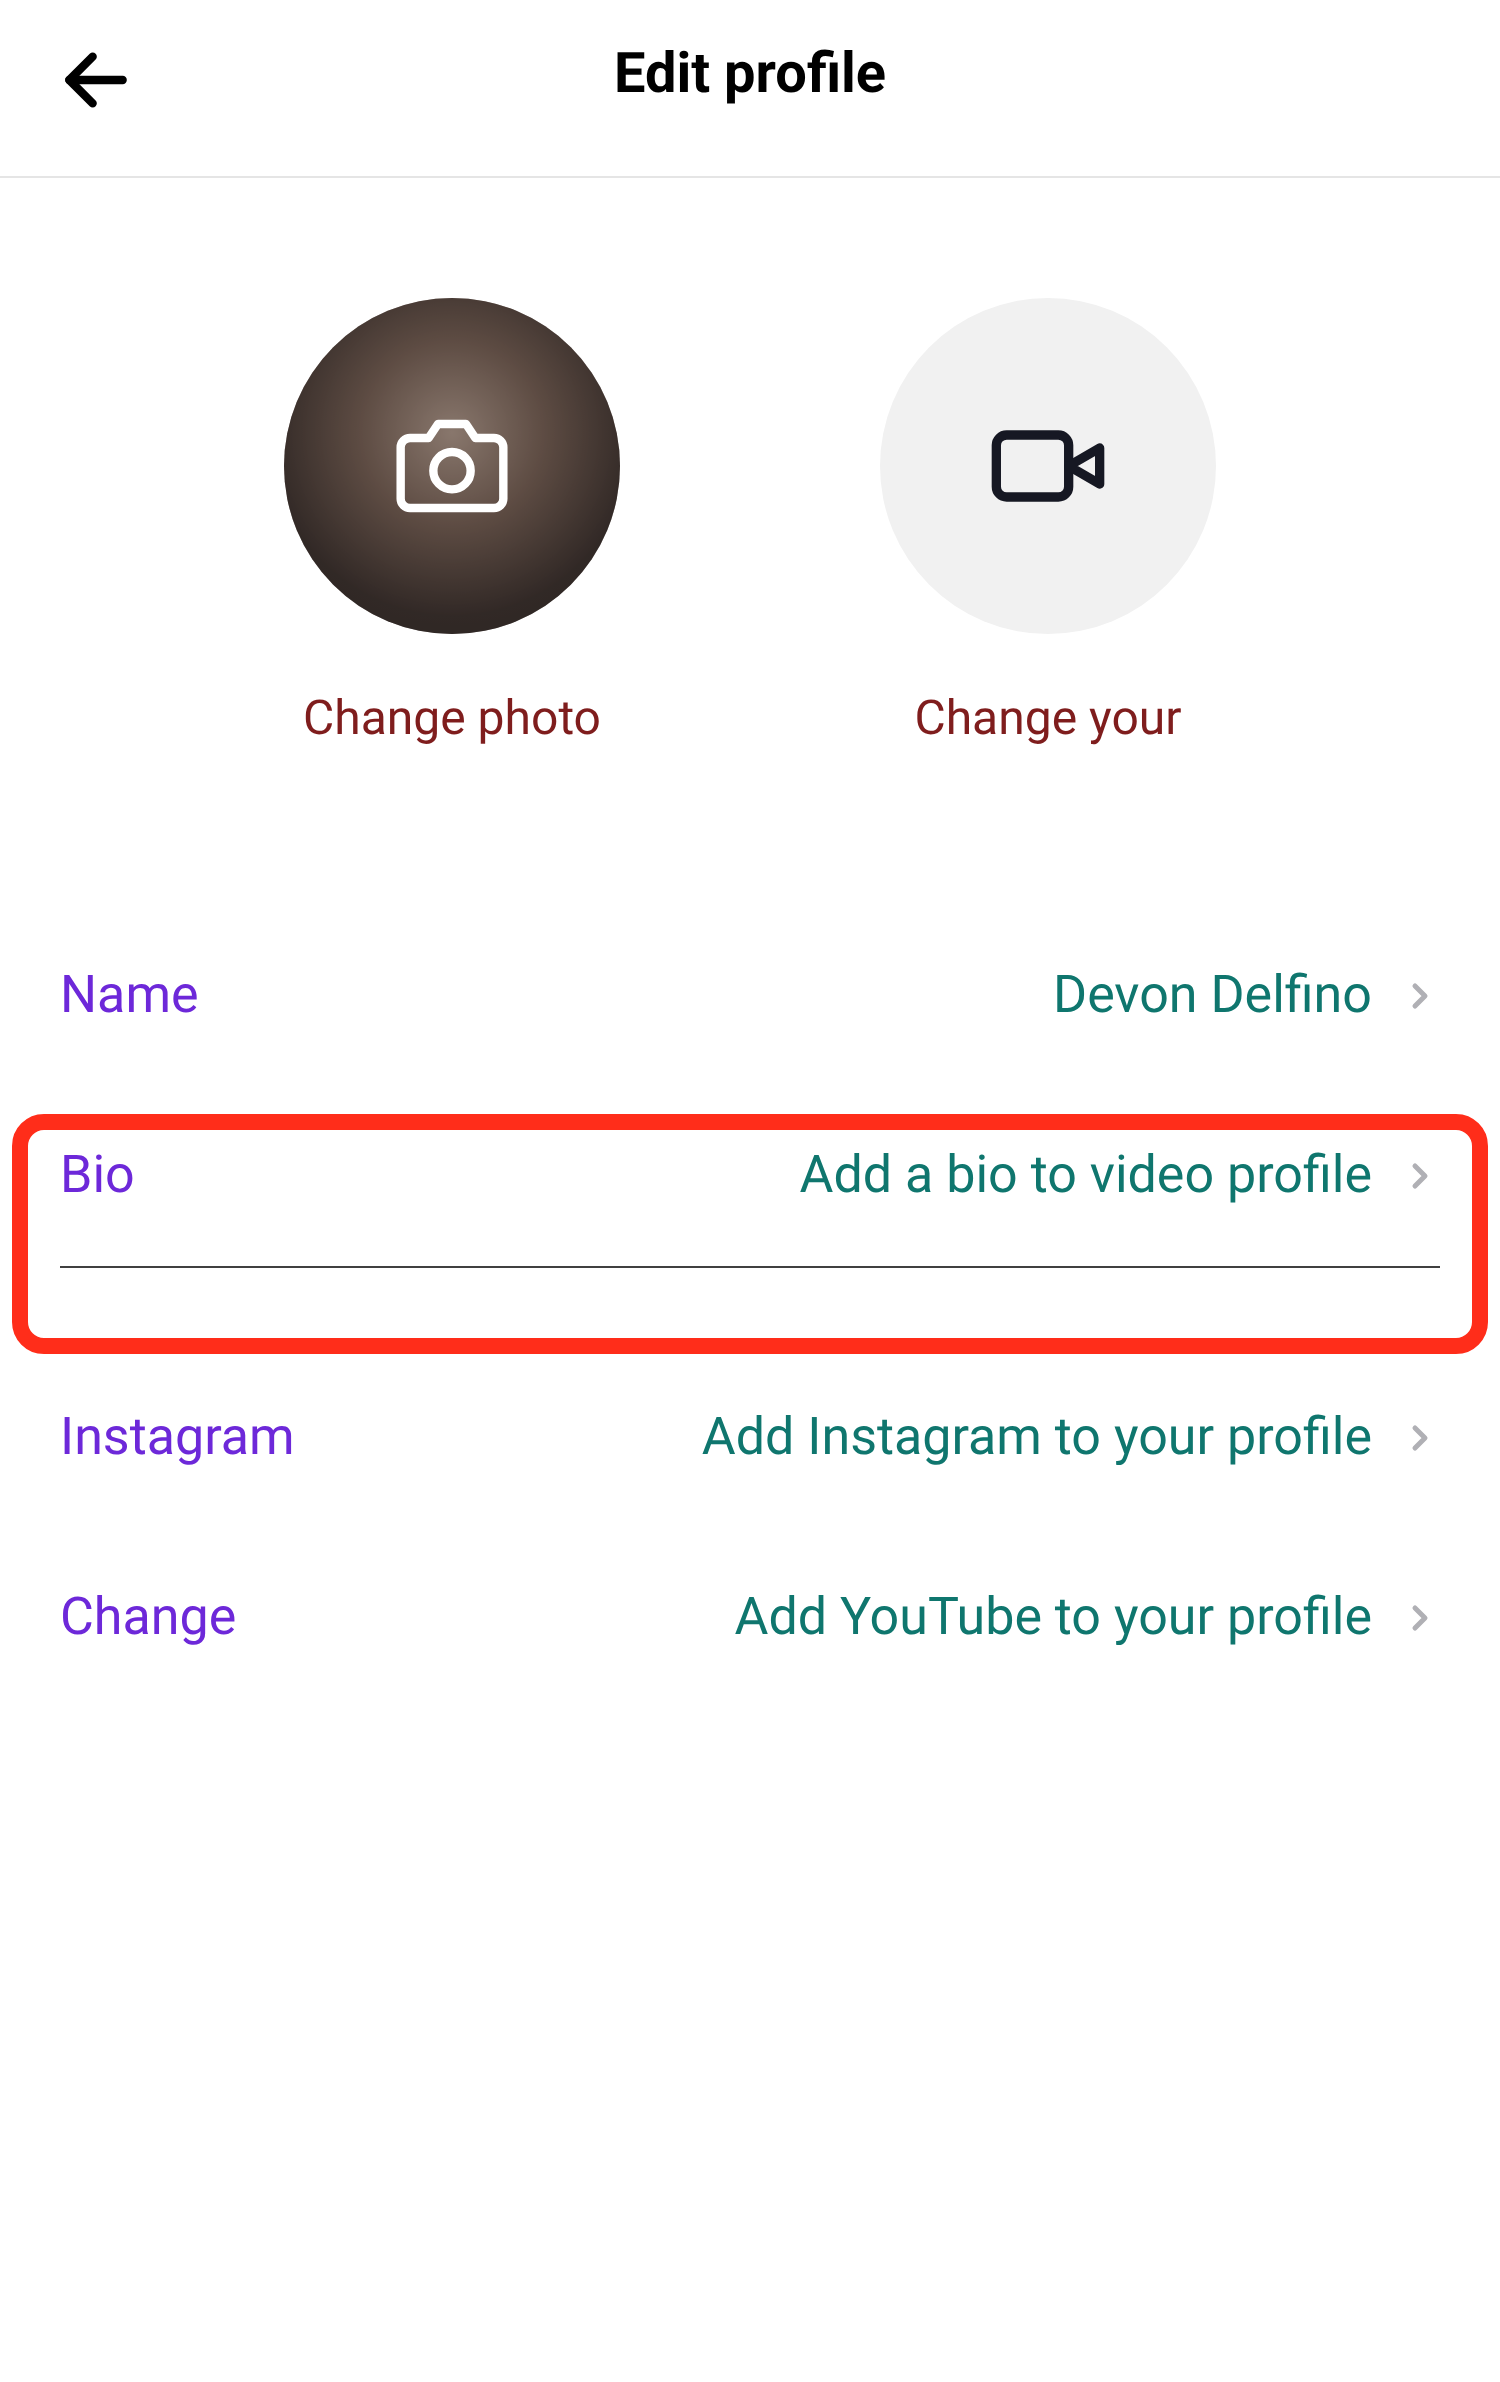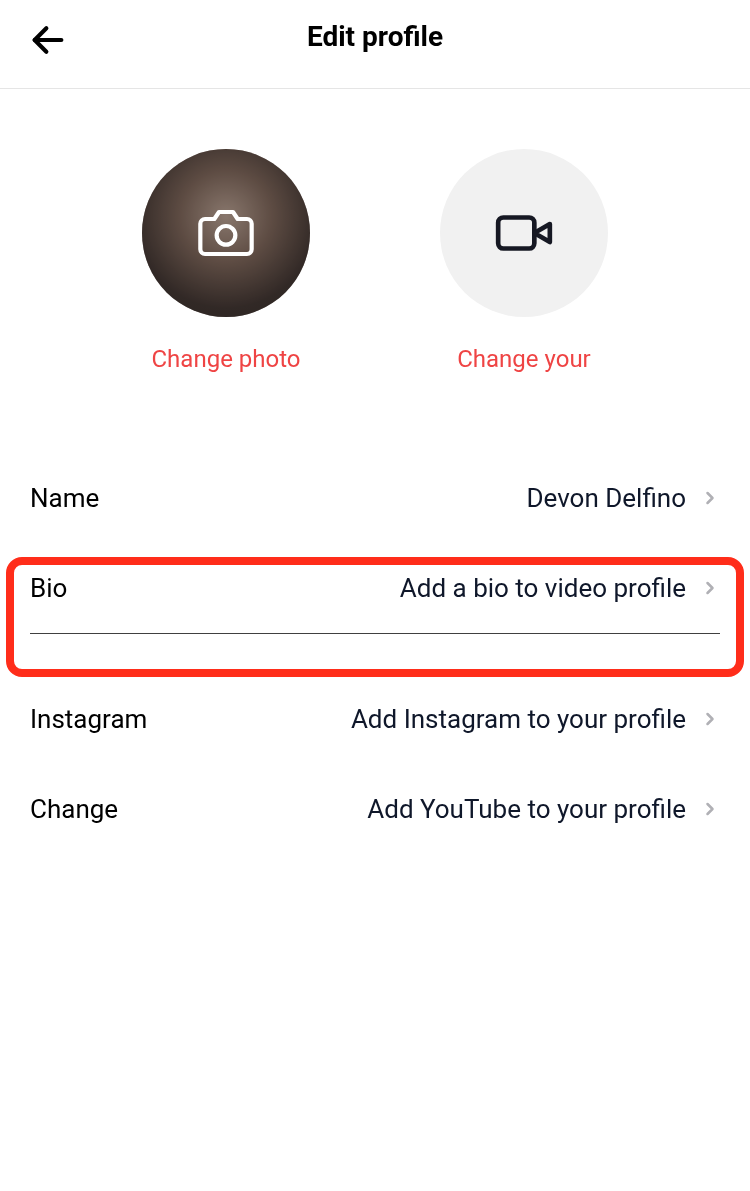--- a/index.html
+++ b/index.html
@@ -79,50 +79,50 @@
       border-radius: 50%;
       background: #f1f1f1;
       display: flex;
       align-items: center;
       justify-content: center;
     }
     .media-label {
       margin-top: 28px;
       font-size: 24px;
       font-weight: 400;
-      color: #ef4444;
+      color: #7f1d1d;
     }
     .list {
       padding: 0 30px;
     }
     .row {
       display: flex;
       align-items: center;
       justify-content: space-between;
       padding: 30px 0;
       cursor: pointer;
       position: relative;
       border-bottom: 1px solid #404040;
     }
     .row.no-border {
       border-bottom: none;
     }
     .row-label {
       font-size: 26px;
-      color: #000000;
+      color: #6d28d9;
       font-weight: 400;
     }
     .row-right {
       display: flex;
       align-items: center;
       gap: 14px;
     }
     .row-value {
       font-size: 26px;
-      color: #0f172a;
+      color: #0f766e;
       font-weight: 400;
     }
     .chevron {
       display: flex;
       align-items: center;
     }
     .highlight-box {
       position: absolute;
       left: 6px;
       right: 6px;

